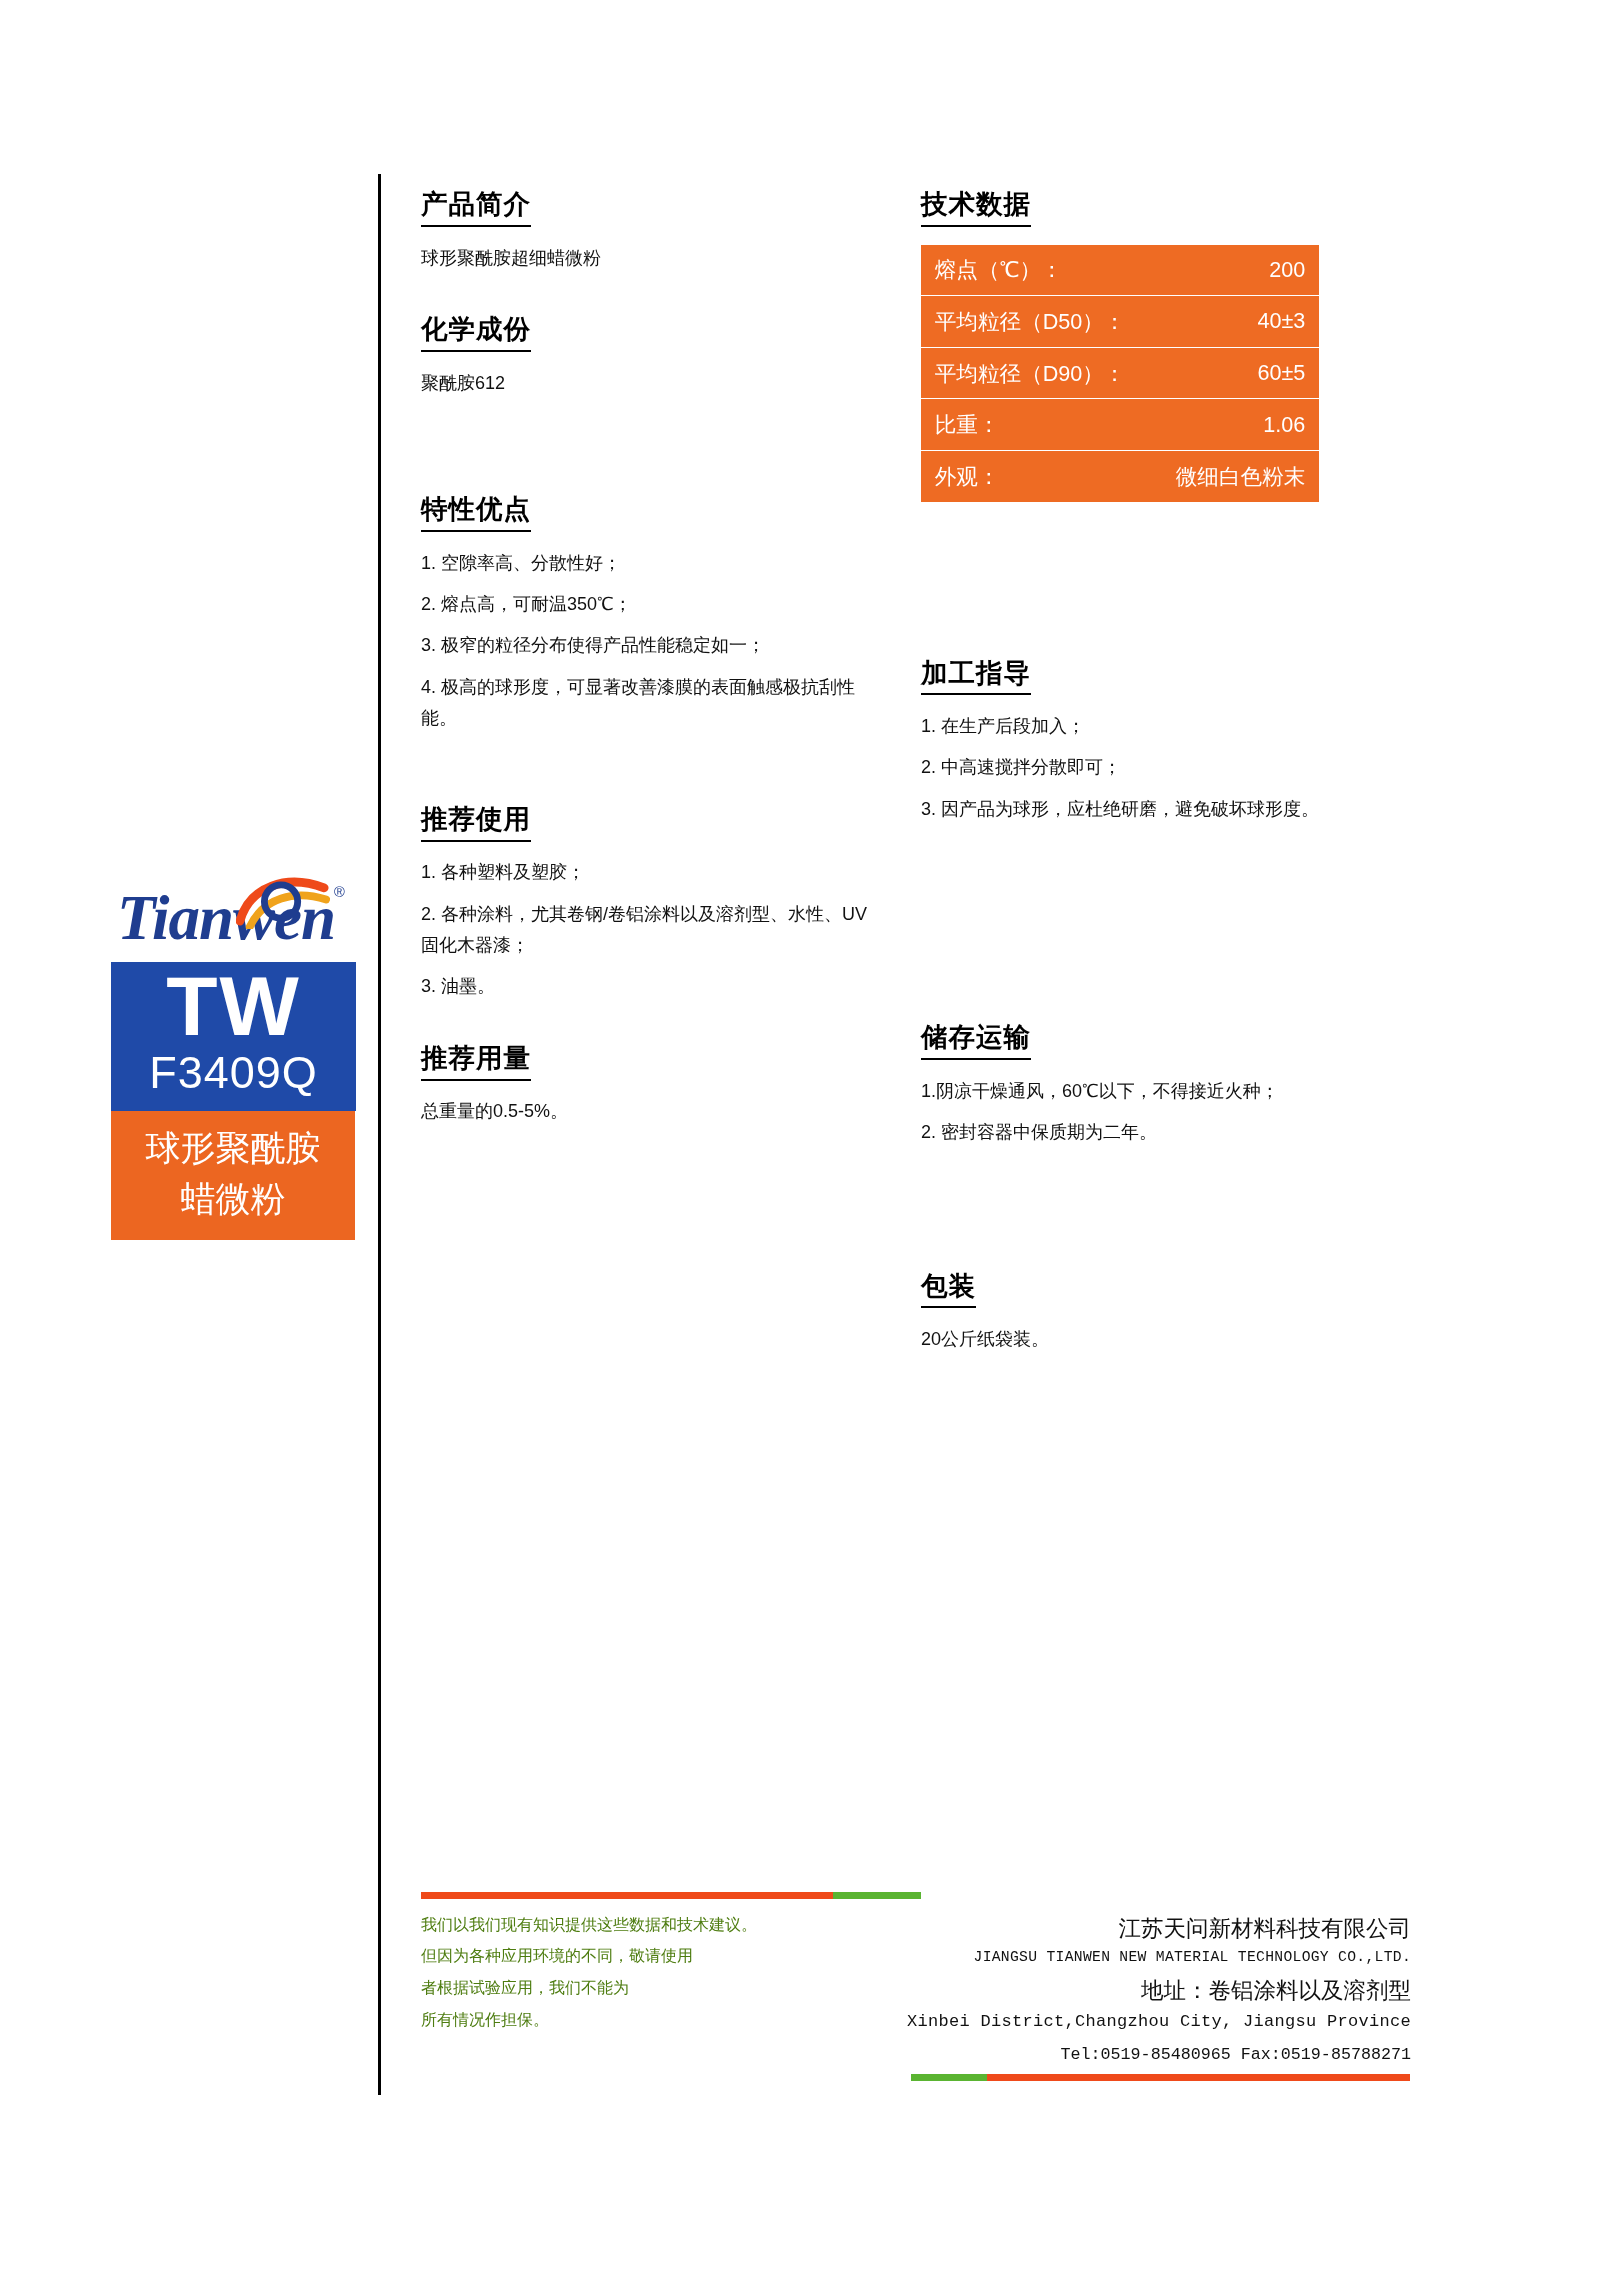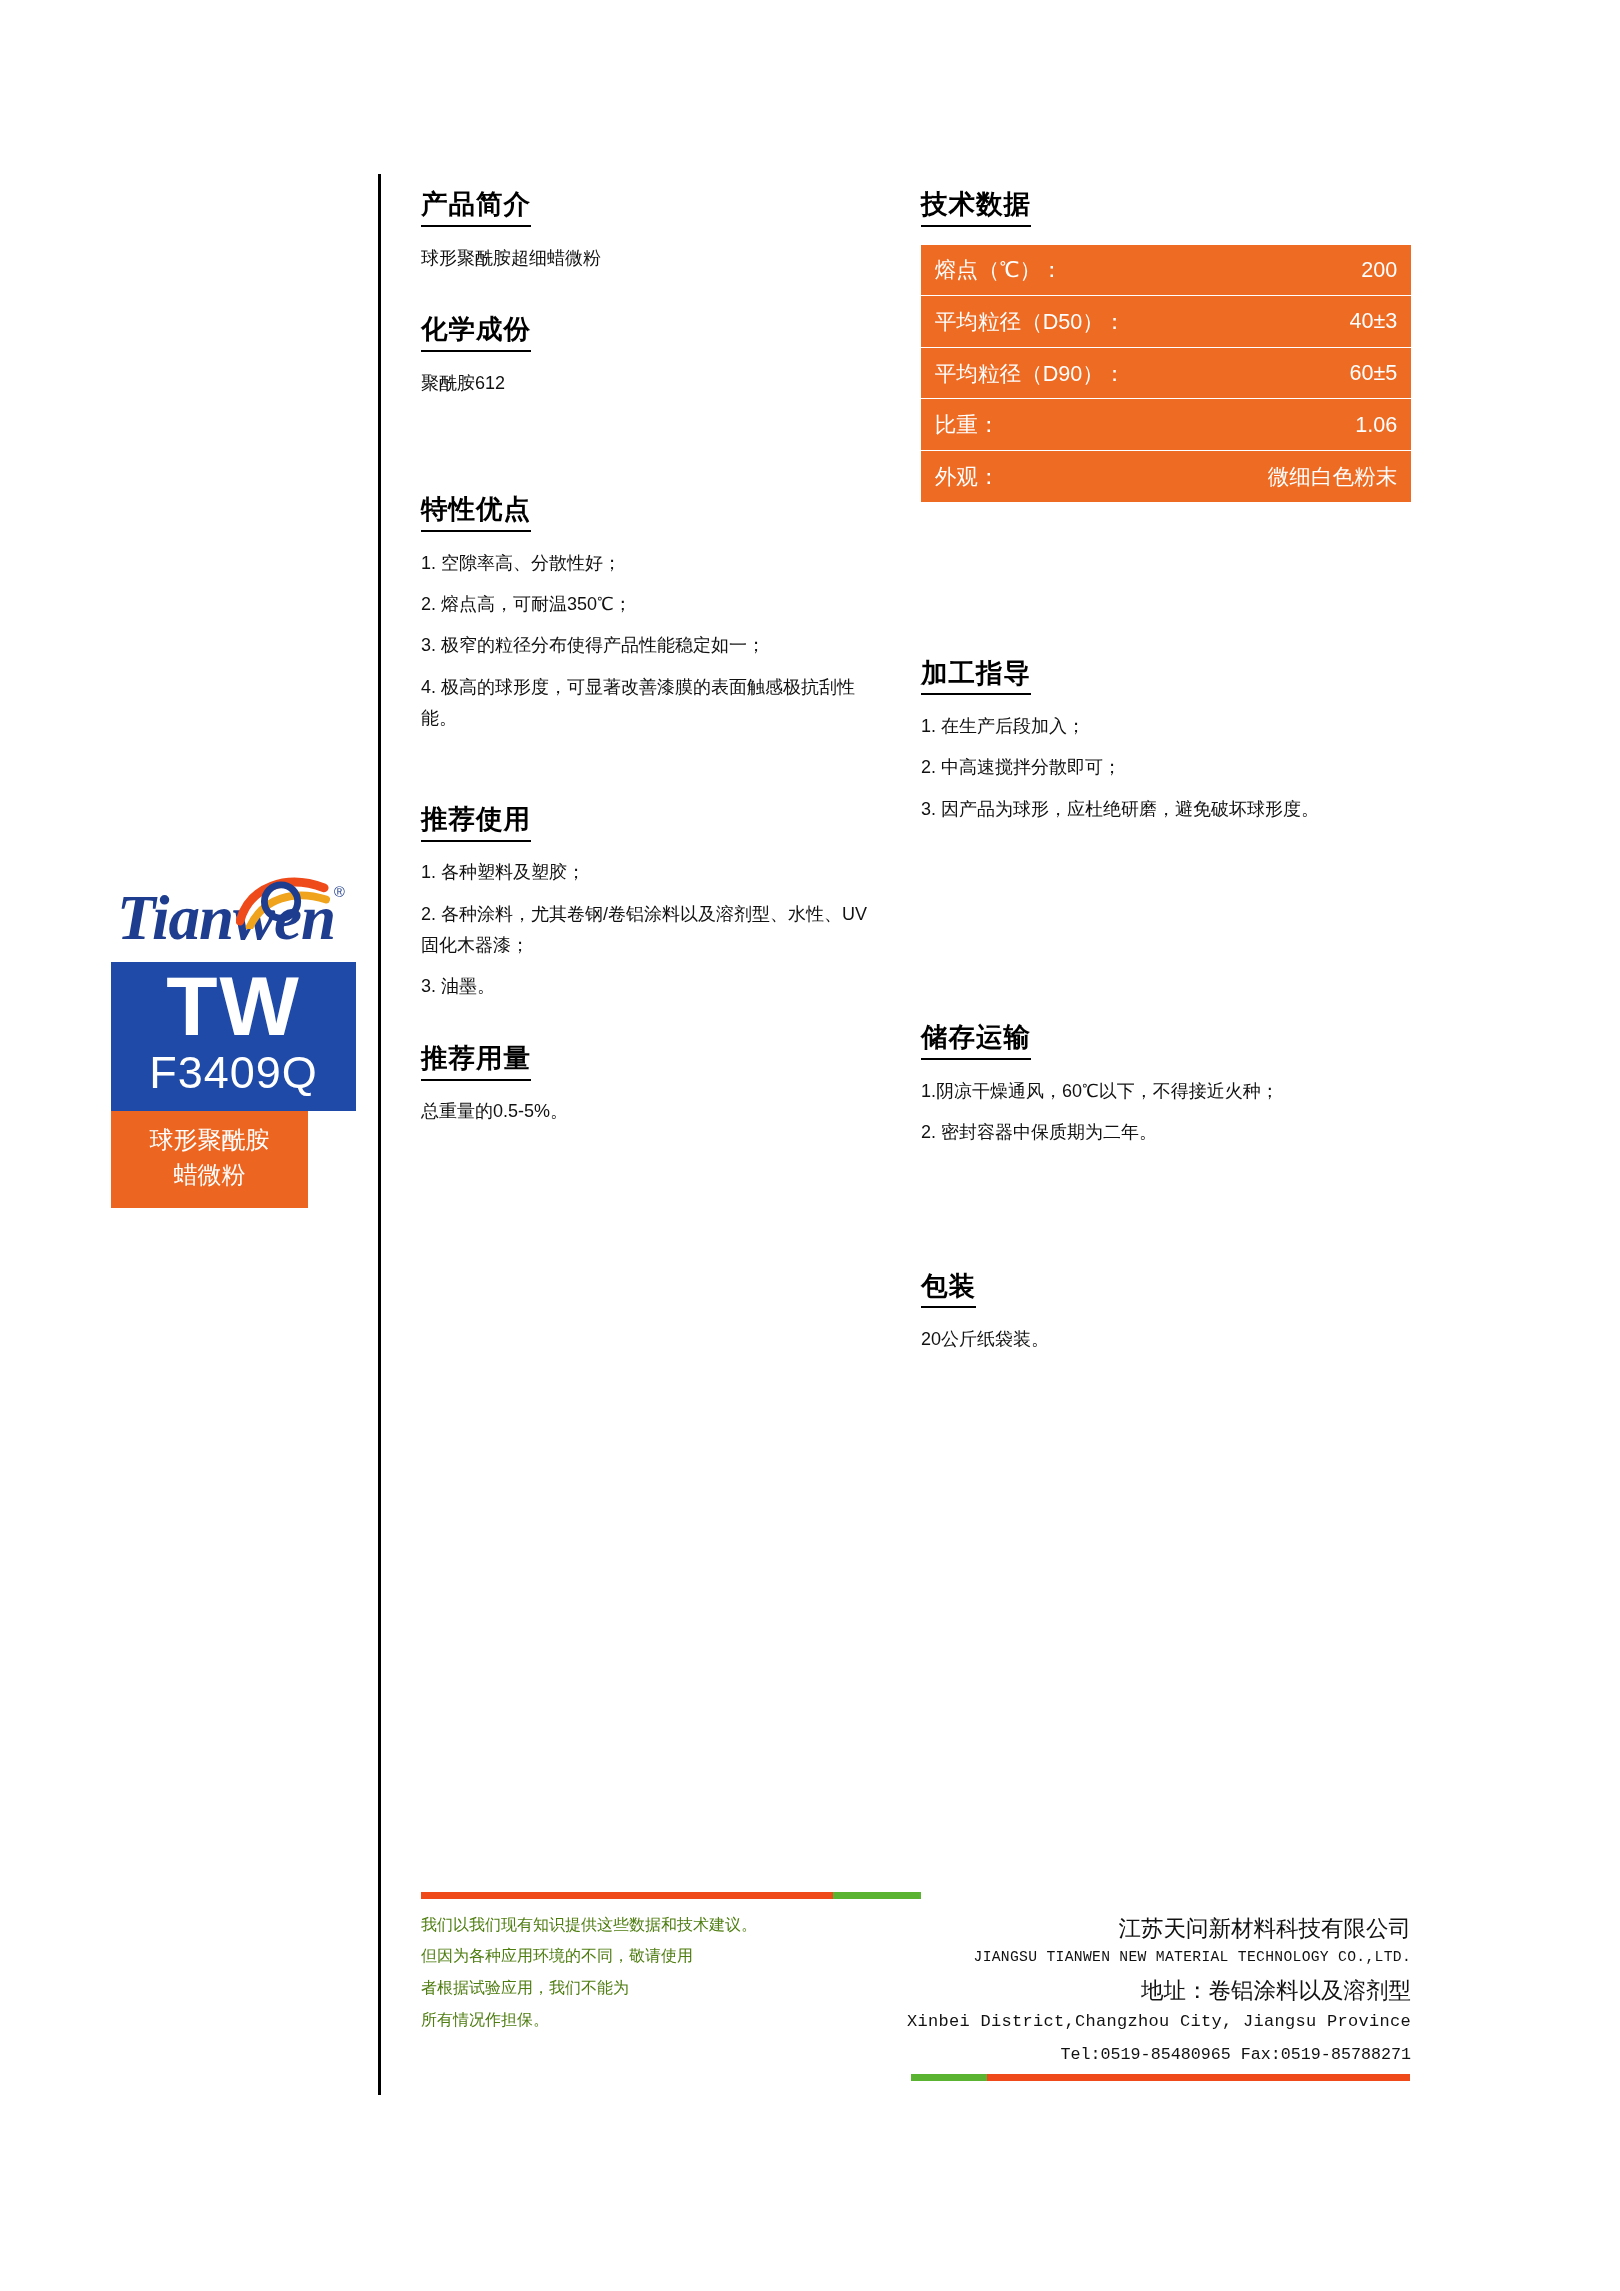--- a/index.html
+++ b/index.html
@@ -86,24 +86,24 @@
   }
   .logo-code {
     font-family: "Liberation Sans", sans-serif;
     font-size: 45px;
     color: #ffffff;
     line-height: 1.1;
     padding-bottom: 13.7px;
     letter-spacing: 1px;
   }
   .logo-orange {
-    width: 197px;
+    width: 244px;
     background: #ec6621;
     color: #ffffff;
-    font-size: 24px;
+    font-size: 35px;
     line-height: 1.45;
     text-align: center;
     padding: 11.8px 0 15.7px 0;
   }
 
   
   .col-left {
     position: absolute;
     left: 421px;
     top: 186px;
@@ -138,21 +138,21 @@
   .sec p.tight {
     margin-bottom: 0;
   }
 
   
   .gap-a { height: 55px; }
   .gap-b { height: 29px; }
 
   
   .tech-table {
-    width: 490px;
+    width: 398px;
     background: #ee6b23;
     border-collapse: collapse;
     margin-top: 2px;
   }
   .tech-table td {
     color: #ffffff;
     font-size: 21.6px;
     padding: 10.8px 13.7px;
     border-bottom: 1px solid #ffffff;
   }

